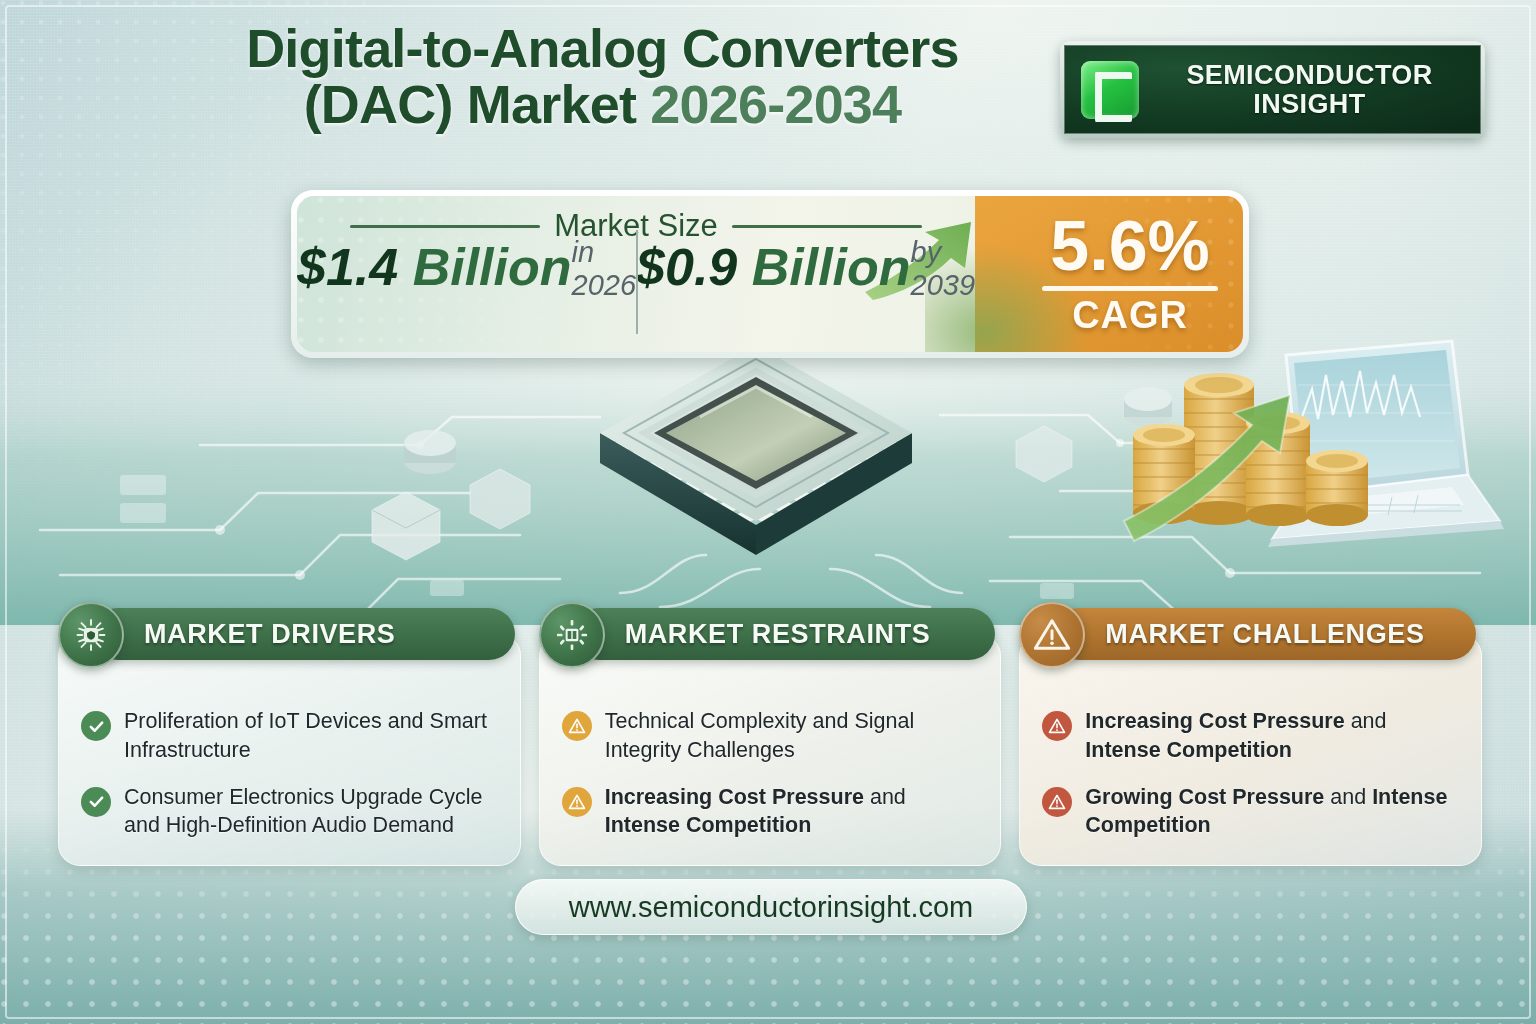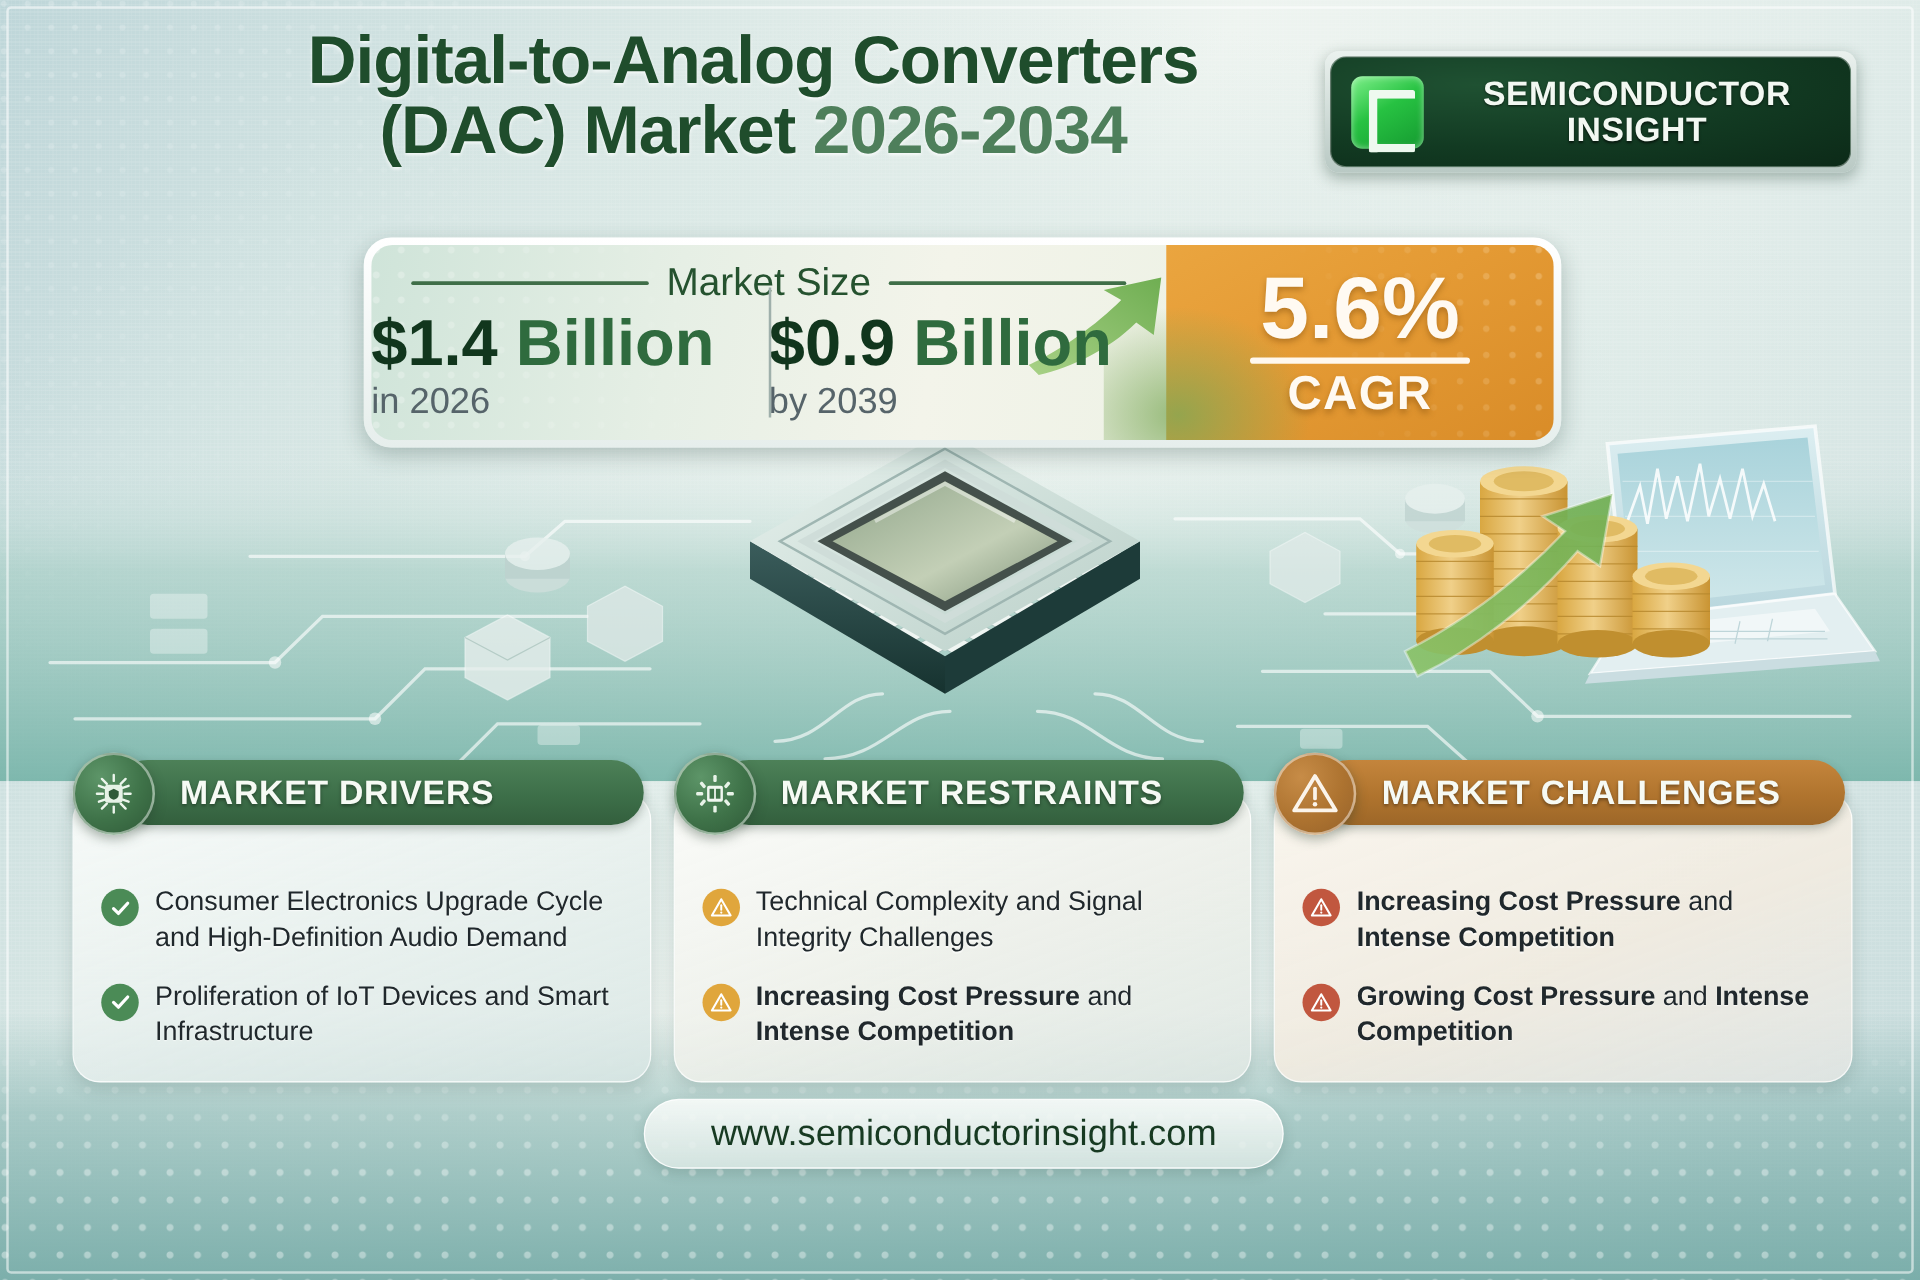--- a/index.html
+++ b/index.html
@@ -64,21 +64,21 @@
   .title .ln2{ display:block; }
   .title .yrs{ color:#4e7f5b; font-weight:bold; }
 
   .logo{
     position:absolute; left:1060px; top:41px; width:425px; height:97px;
     border-radius:11px; padding:4px;
     background:linear-gradient(180deg,#eaf1ee,#b9c9c4);
     box-shadow:0 4px 12px rgba(30,60,45,.35);
   }
   .logo-in{
-    width:100%; height:100%; border-radius:13px;
+    width:100%; height:100%; border-radius:0;
     background:radial-gradient(ellipse at 28% 25%, #1f5132 0%, #123a22 55%, #0c2a18 100%);
     display:flex; align-items:center; gap:16px; padding:0 16px;
     border:1px solid rgba(255,255,255,.35);
   }
   .logo-mark{
     width:58px; height:58px; flex:0 0 58px; border-radius:9px;
     background:linear-gradient(150deg,#7ef08a 0%,#27c242 45%,#159a30 100%);
     position:relative;
     box-shadow:inset 0 0 6px rgba(255,255,255,.55);
   }
@@ -119,22 +119,23 @@
   .ms-label{
     position:absolute; left:0; right:0; top:12px;
     display:flex; align-items:center; justify-content:center; gap:14px;
     z-index:3;
   }
   .ms-label .rule{ width:190px; height:3px; background:#3f6e48; border-radius:2px; }
   .ms-label .txt{ font-size:31px; color:#25522f; white-space:nowrap; }
 
   .ms-col{
     flex:1; position:relative; z-index:3;
-    display:flex; flex-direction:column; align-items:flex-start; justify-content:flex-end;
+    display:flex; align-items:center; justify-content:flex-end;
     padding-bottom:14px;
+    font-style:italic;
   }
   .ms-val{ font-size:52px; font-weight:bold; color:#11361d; white-space:nowrap; line-height:1; }
   .ms-val .unit{ color:#2f6b3e; }
   .ms-sub{ font-size:29px; color:#56646a; margin-top:4px; }
   .ms-div{
     position:absolute; left:50%; top:34px; bottom:18px; width:2px;
     background:#9fb0ab; z-index:4;
   }
   .ms-arrow{ position:absolute; right:-6px; top:24px; width:120px; height:80px; z-index:2; }
 
@@ -565,29 +566,29 @@
 
     <div class="card c-green">
       <div class="card-body">
         <div class="bullets">
           <div class="bullet">
             <span class="dot check">
               <svg width="17" height="17" viewBox="0 0 24 24" aria-hidden="true">
                   <path d="M4 12.5 L9.5 18 L20 6.5" fill="none" stroke="#ffffff" stroke-width="3.6" stroke-linecap="round" stroke-linejoin="round"></path>
                 </svg>
             </span>
-            <span class="btxt">Consumer Electronics Upgrade Cycle and High-Definition Audio Demand</span>
+            <span class="btxt">Proliferation of IoT Devices and Smart Infrastructure</span>
           </div>
           <div class="bullet">
             <span class="dot check">
               <svg width="17" height="17" viewBox="0 0 24 24" aria-hidden="true">
                   <path d="M4 12.5 L9.5 18 L20 6.5" fill="none" stroke="#ffffff" stroke-width="3.6" stroke-linecap="round" stroke-linejoin="round"></path>
                 </svg>
             </span>
-            <span class="btxt">Proliferation of IoT Devices and Smart Infrastructure</span>
+            <span class="btxt">Consumer Electronics Upgrade Cycle and High-Definition Audio Demand</span>
           </div>
         </div>
       </div>
       <div class="card-head">
         <span class="hl">MARKET DRIVERS</span>
       </div>
       <div class="card-badge">
         <svg width="38" height="38" viewBox="0 0 48 48" aria-hidden="true">
           <g stroke="#ecf6ec" stroke-width="2.4" fill="none" stroke-linecap="round">
             <path d="M12 9 L17 14"></path>

